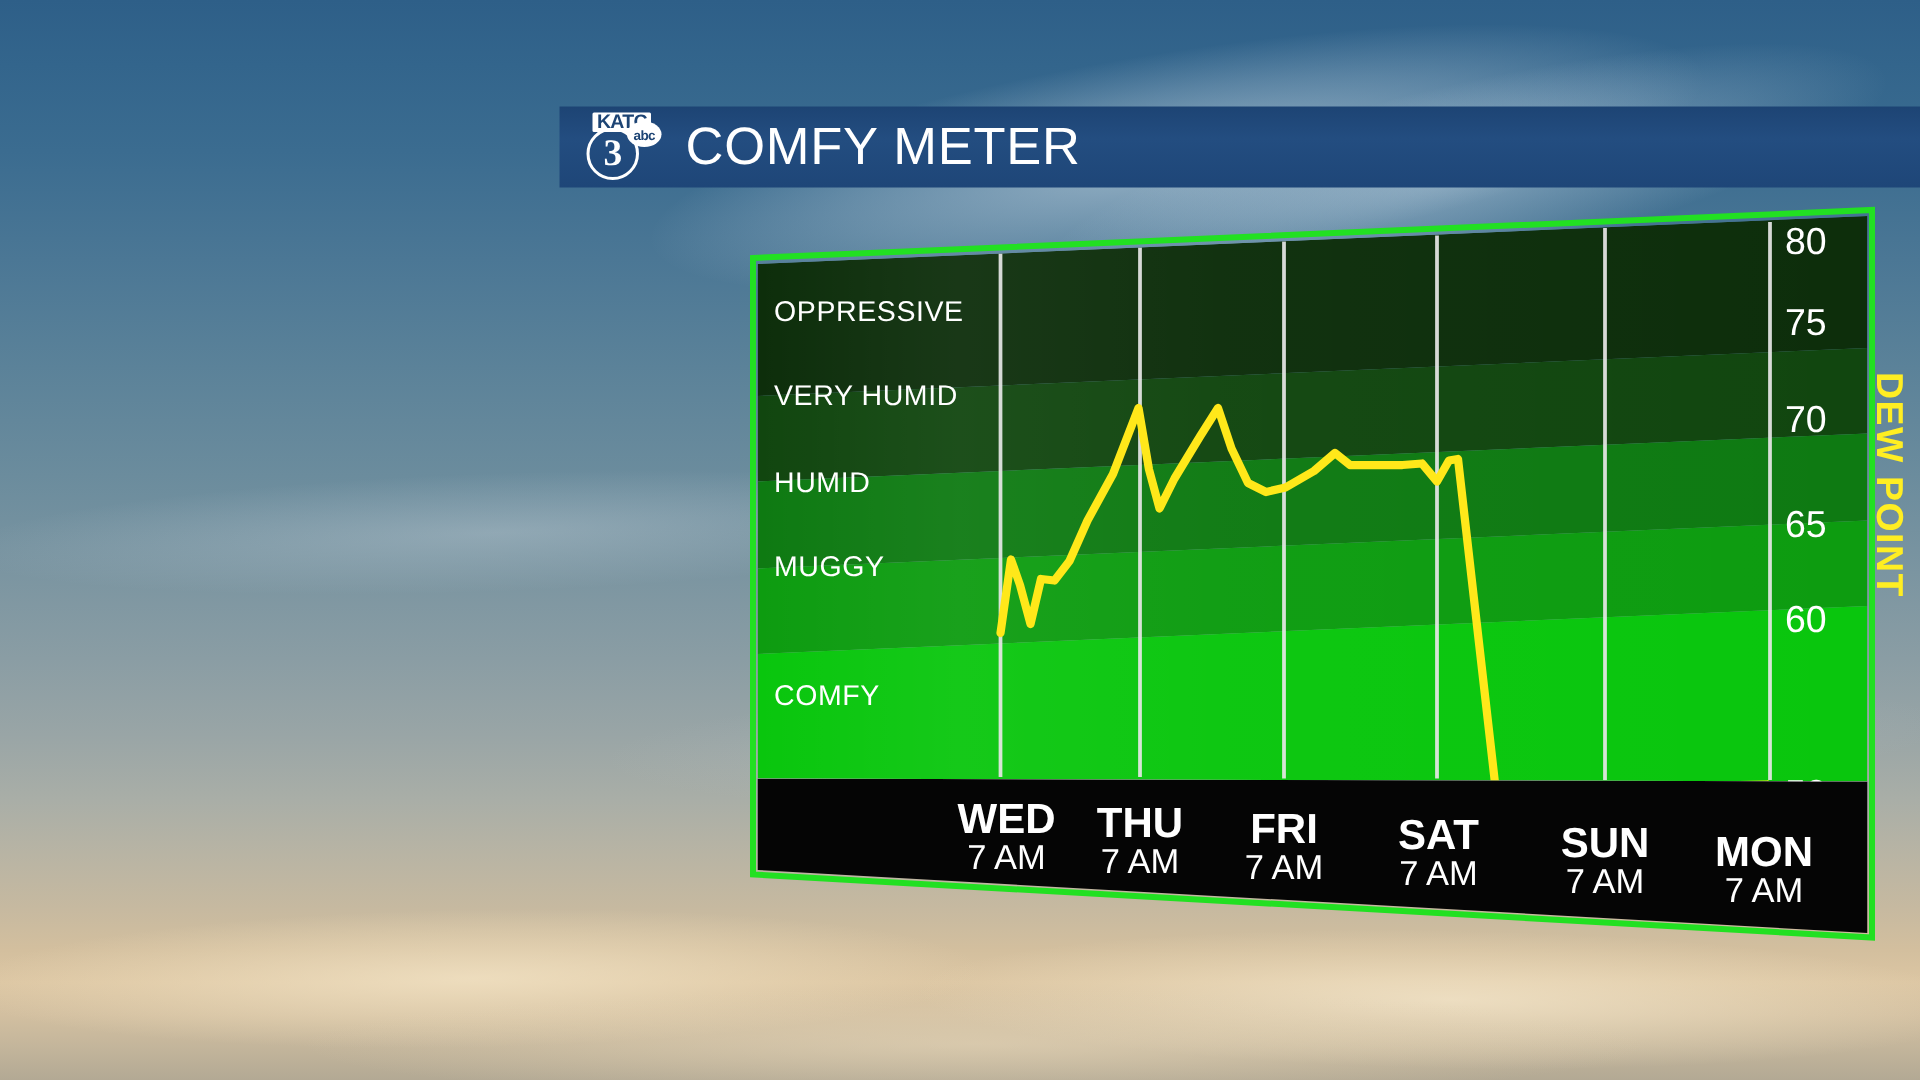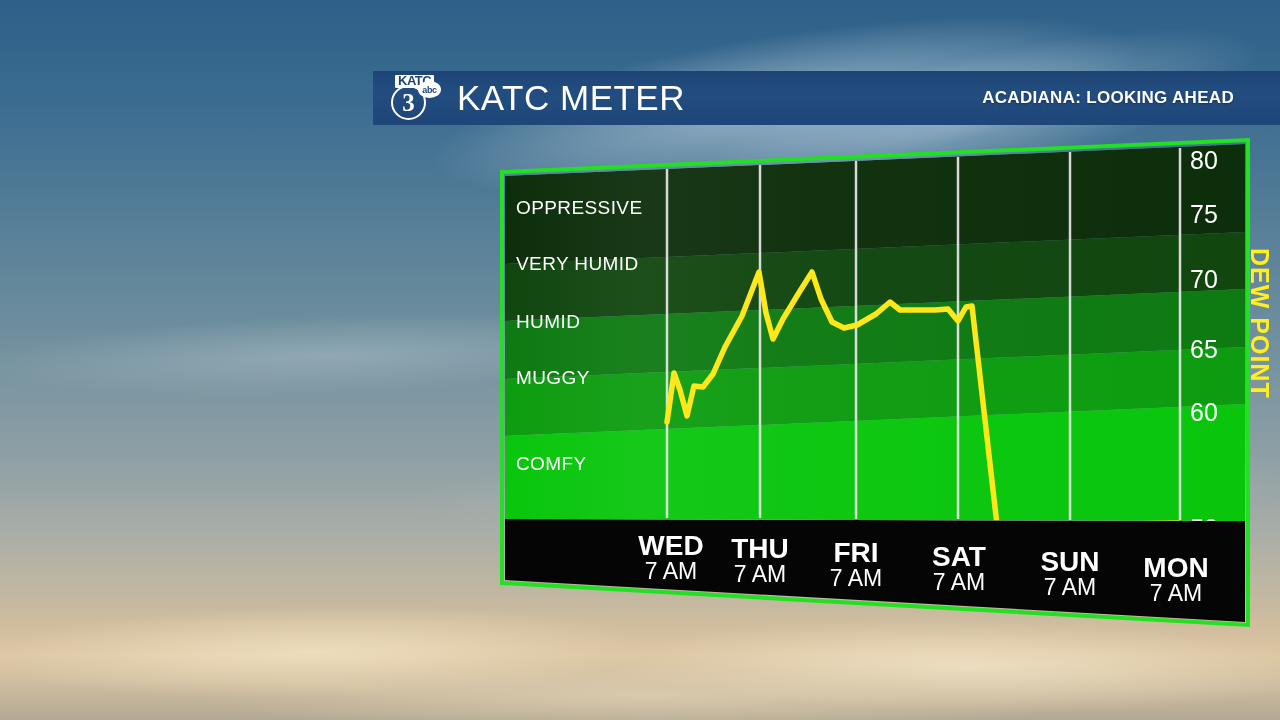--- a/index.html
+++ b/index.html
@@ -228,22 +228,21 @@
   </div>
 
   <div class="header-bar">
     <div class="logo-wrap">
       <div class="logo-katc">KATC</div>
       <div class="logo-circle">
         <span class="logo-three">3</span>
       </div>
       <div class="logo-abc">abc</div>
     </div>
-    <div class="header-title">KATC METER</div>
-    <div class="header-sub">ACADIANA: LOOKING AHEAD</div>
+    <div class="header-title">COMFY METER</div>
   </div>
 
   <div class="chart-area">
     <svg width="1280" height="720" viewBox="0 0 1280 720" xmlns="http://www.w3.org/2000/svg">
       <defs>
 
         <clipPath id="plotClip">
           <polygon points="505,176 1245,144 1245,521 505,519"></polygon>
         </clipPath>
         <clipPath id="footerClip">

